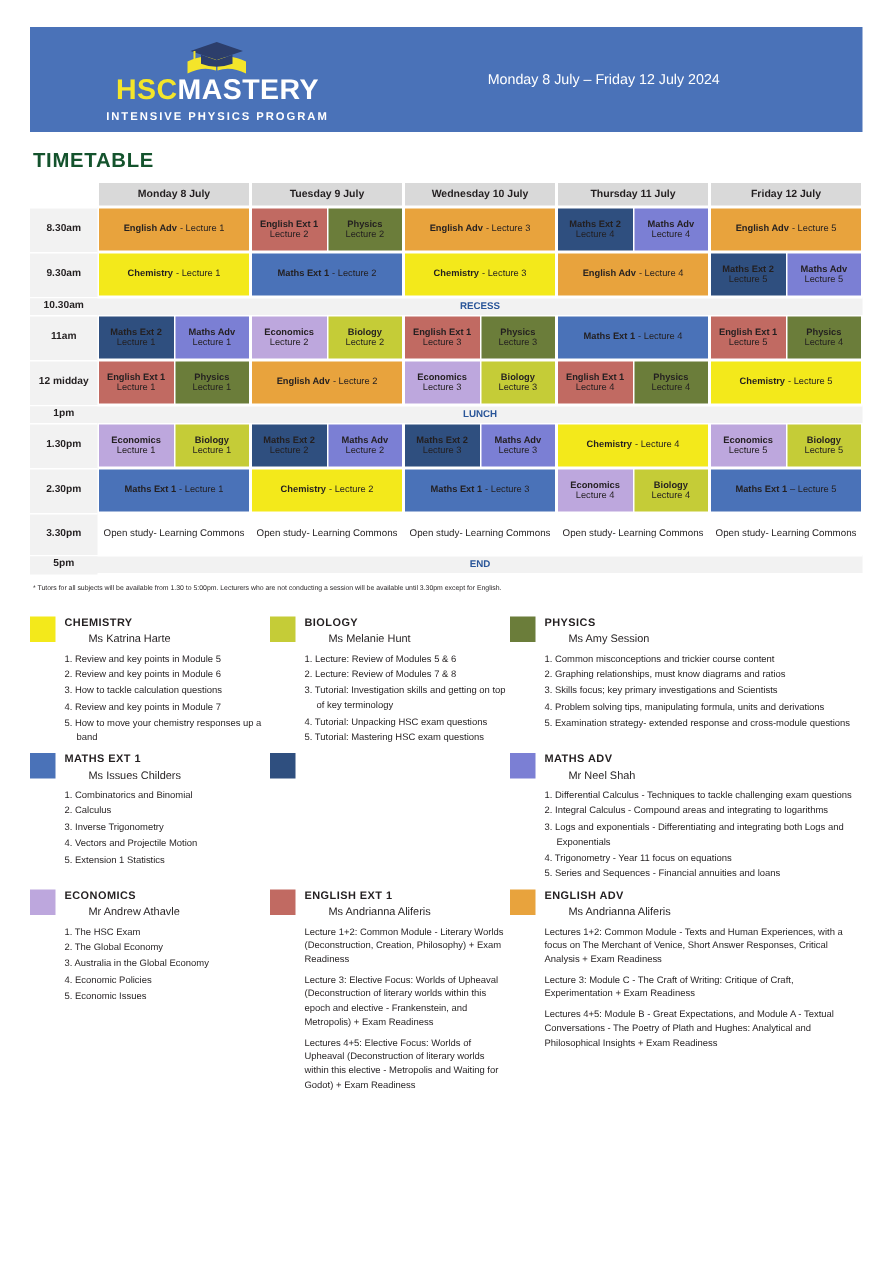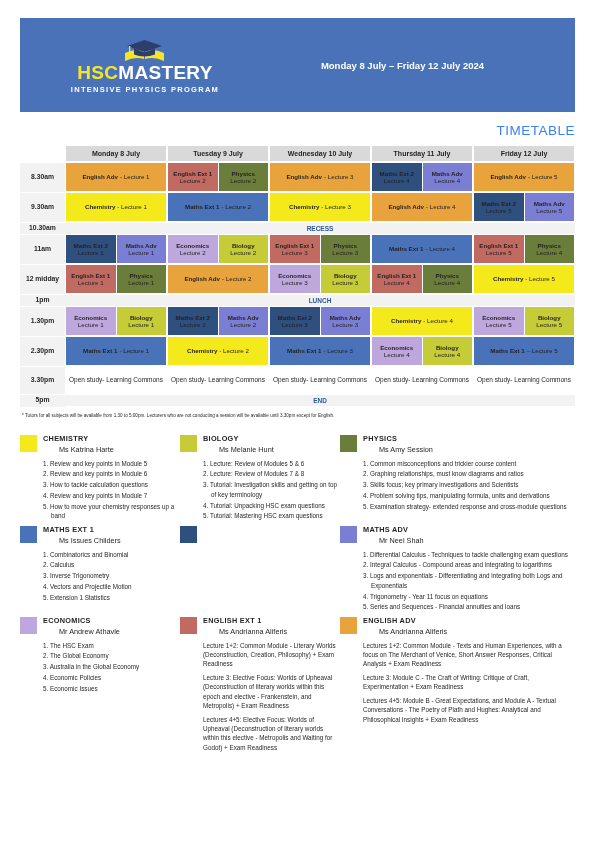--- a/index.html
+++ b/index.html
@@ -9,37 +9,37 @@
     background:#ffffff;
     font-family:"Liberation Sans", sans-serif;
     color:#231f20;
     overflow:hidden;
   }
   .page { width:595px; height:841px; position:relative; padding:0 20px; }
 
   
   .banner {
     margin-top:18px;
-    height:94px;
+    height:70px;
     background:#4a72b8;
     display:flex;
     align-items:center;
   }
   .brand { width:250px; display:flex; flex-direction:column; align-items:center; justify-content:center; }
   .logo-mark { height:26px; margin-bottom:1px; position:relative; width:60px; }
   .brand-title { font-size:19px; font-weight:bold; letter-spacing:0.3px; line-height:1; }
   .brand-title .hsc { color:#f4e52a; }
   .brand-title .mastery { color:#ffffff; }
   .brand-sub { color:#ffffff; font-size:7.5px; letter-spacing:1.3px; margin-top:3px; font-weight:bold; }
-  .banner-dates { color:#ffffff; font-size:9.5px; font-weight:bold; flex:1; text-align:center; padding-right:40px; }
+  .banner-dates { color:#ffffff; font-size:9.5px; font-weight:normal; flex:1; text-align:center; padding-right:40px; }
 
   
   .tt-title {
-    color:#3b82f6; font-size:13.5px; font-weight:normal;
-    letter-spacing:0.5px; margin:11px 0 7px 2px;text-align:right;
+    color:#14532d; font-size:13.5px; font-weight:bold;
+    letter-spacing:0.5px; margin:11px 0 7px 2px;
   }
 
   
   .grid { width:555px; border-collapse:separate; border-spacing:0; }
   .row { display:flex; width:555px; }
   .timecell {
     width:45px; min-width:45px;
     background:#f2f2f2;
     border-top:1px solid #ffffff;
     font-size:6.8px; font-weight:bold;

